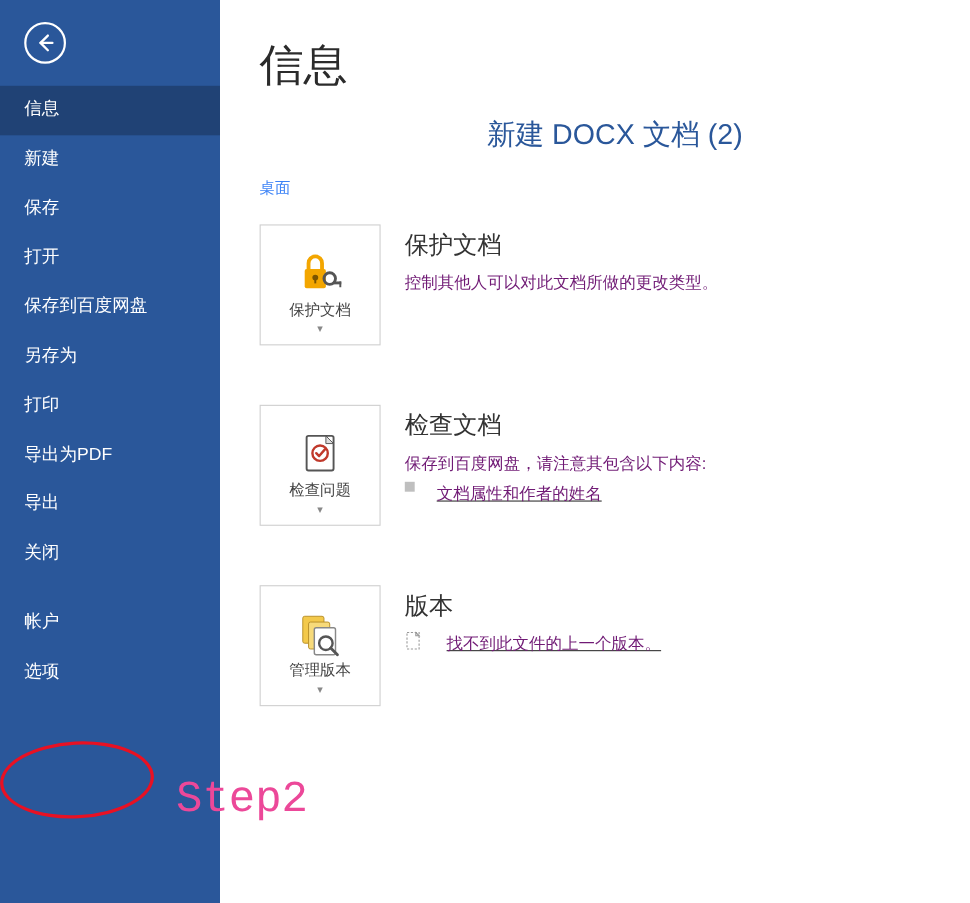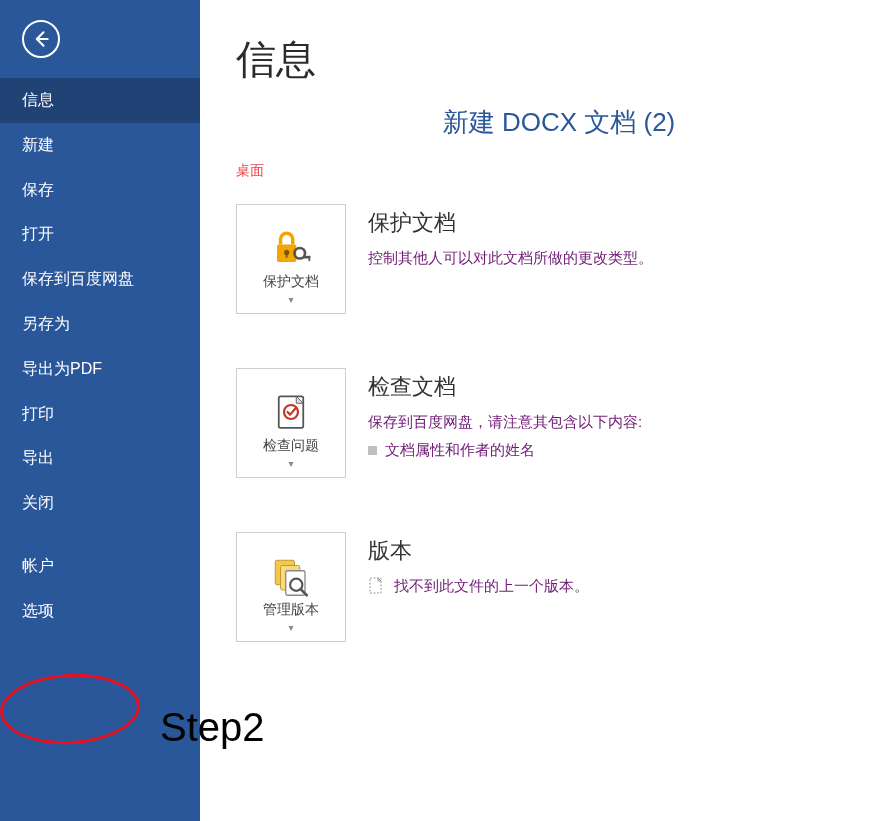--- a/index.html
+++ b/index.html
@@ -58,21 +58,21 @@
     margin-bottom: 18px;
   }
   .doc-name {
     font-size: 26px;
     color: #2a579a;
     margin-bottom: 6px;
     text-align: center;
   }
   .doc-path {
     font-size: 14px;
-    color: #ef4444;
+    color: #3b82f6;
     margin-bottom: 24px;
     margin-top: 22px;
   }
   .section {
     display: flex;
     align-items: flex-start;
     gap: 22px;
     margin-bottom: 54px;
   }
   .tile {
@@ -113,23 +113,24 @@
     color: #333;
     margin-bottom: 8px;
   }
   .section-desc {
     font-size: 15px;
     color: #701a75;
     line-height: 1.6;
   }
   .bullet-row {
     display: flex;
-    align-items: center;
-    gap: 8px;
+    align-items: flex-start;
+    gap: 20px;
     margin-top: 4px;
+    text-decoration: underline;
   }
   .bullet {
     width: 9px;
     height: 9px;
     background: #bfbfbf;
     display: inline-block;
   }
   .version-bullet {
     width: 18px;
     height: 18px;
@@ -146,44 +147,44 @@
     border: 3px solid #e81123;
     border-radius: 50%;
     transform: rotate(-3deg);
     pointer-events: none;
   }
   .annotation-text {
     position: absolute;
     left: 160px;
     top: 705px;
     font-size: 40px;
-    color: #000000;
-    font-family: Liberation Sans, sans-serif;
+    color: #ec4899;
+    font-family: Liberation Mono, monospace;
     pointer-events: none;
   }
 </style>
 </head>
 <body>
 
 <div class="sidebar">
   <div class="back-btn">
     <svg viewBox="0 0 24 24">
       <path d="M15 4 L7 12 L15 20" stroke="#fff" stroke-width="2.5" fill="none" stroke-linecap="round" stroke-linejoin="round"></path>
       <path d="M7 12 L20 12" stroke="#fff" stroke-width="2.5" fill="none" stroke-linecap="round"></path>
     </svg>
   </div>
 
   <div class="nav-item selected"><span>信息</span></div>
   <div class="nav-item"><span>新建</span></div>
   <div class="nav-item"><span>保存</span></div>
   <div class="nav-item"><span>打开</span></div>
   <div class="nav-item"><span>保存到百度网盘</span></div>
   <div class="nav-item"><span>另存为</span></div>
+  <div class="nav-item"><span>打印</span></div>
   <div class="nav-item"><span>导出为PDF</span></div>
-  <div class="nav-item"><span>打印</span></div>
   <div class="nav-item"><span>导出</span></div>
   <div class="nav-item"><span>关闭</span></div>
 
   <div class="nav-divider"></div>
 
   <div class="nav-item"><span>帐户</span></div>
   <div class="nav-item"><span>选项</span></div>
 </div>
 
 <div class="main">

